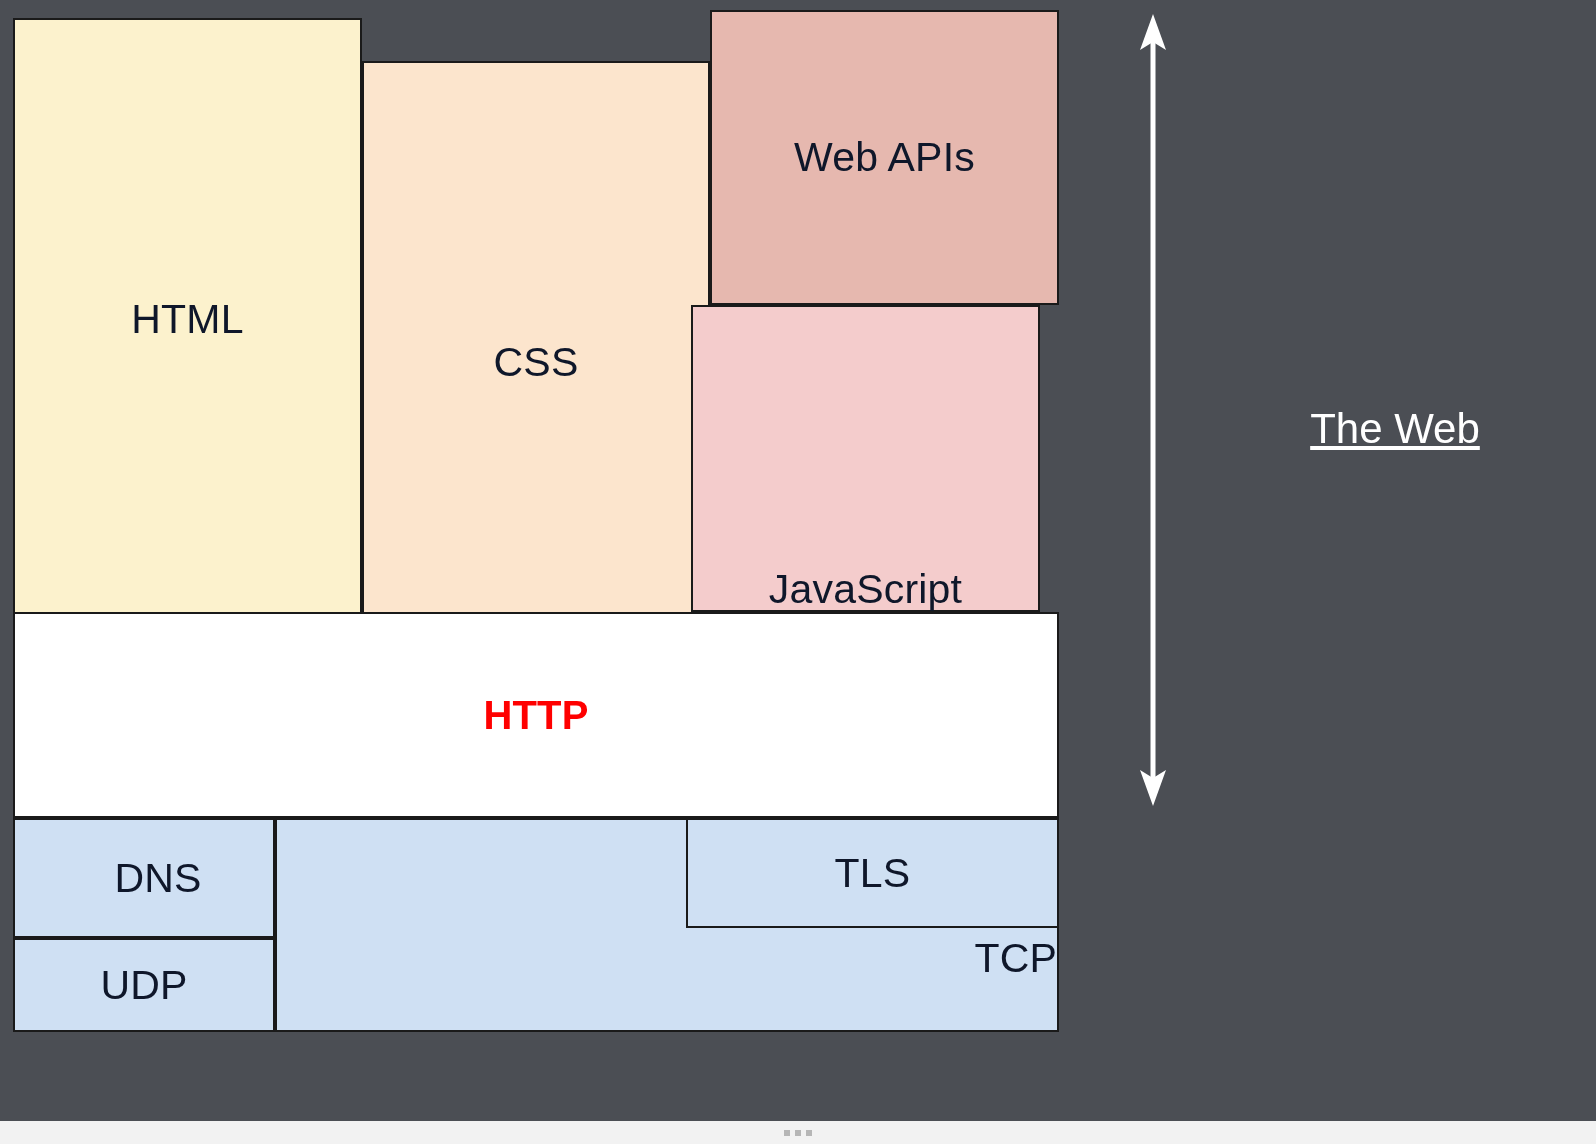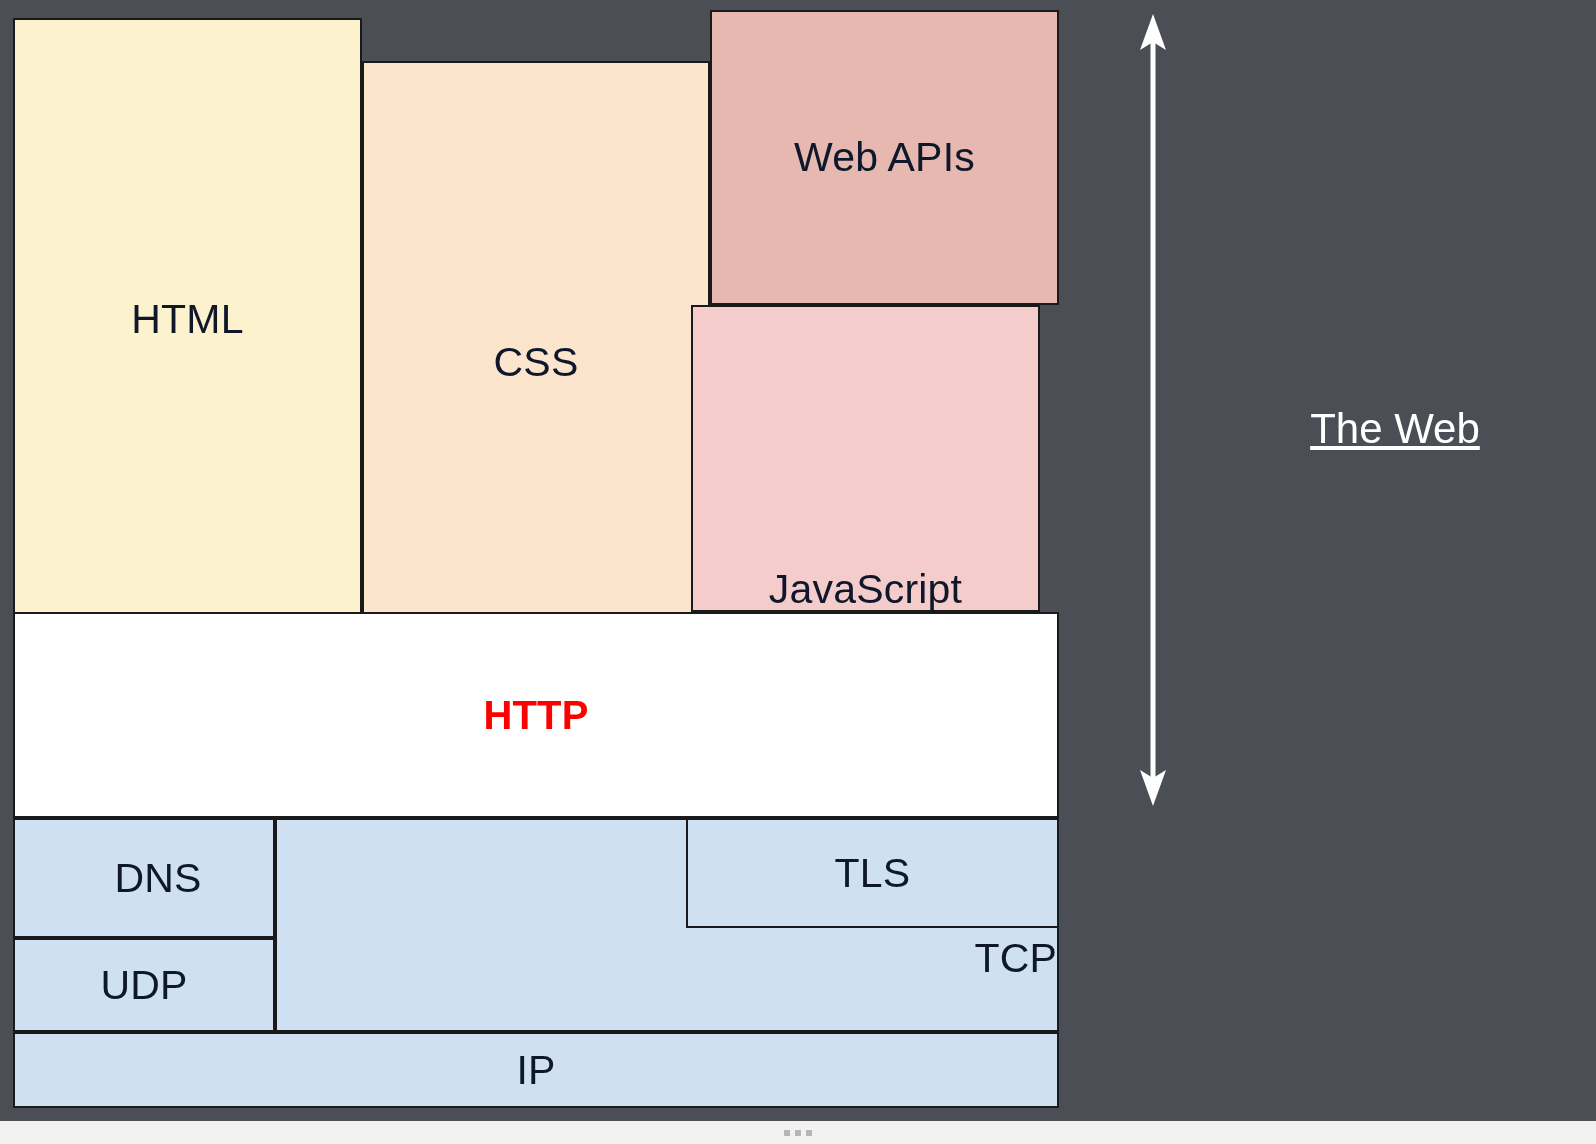--- a/index.html
+++ b/index.html
@@ -154,23 +154,20 @@
     </div>
 
     <div class="cell" id="cell-tcp">
       <span class="cell-text">TCP</span>
     </div>
 
     <div class="cell" id="cell-tls">
       <span class="cell-text">TLS</span>
     </div>
 
-    <div class="cell" id="cell-ip">
-      <span class="cell-text">IP</span>
-    </div>
 
   </div>
 
   <svg id="scope-arrow" viewBox="0 0 40 792">
     <line x1="20" y1="22" x2="20" y2="770" stroke="#ffffff" stroke-width="5"></line>
     <polygon points="20,0 33,36 20,28 7,36" fill="#ffffff"></polygon>
     <polygon points="20,792 33,756 20,764 7,756" fill="#ffffff"></polygon>
   </svg>
 
   <div id="web-label">The Web</div>

